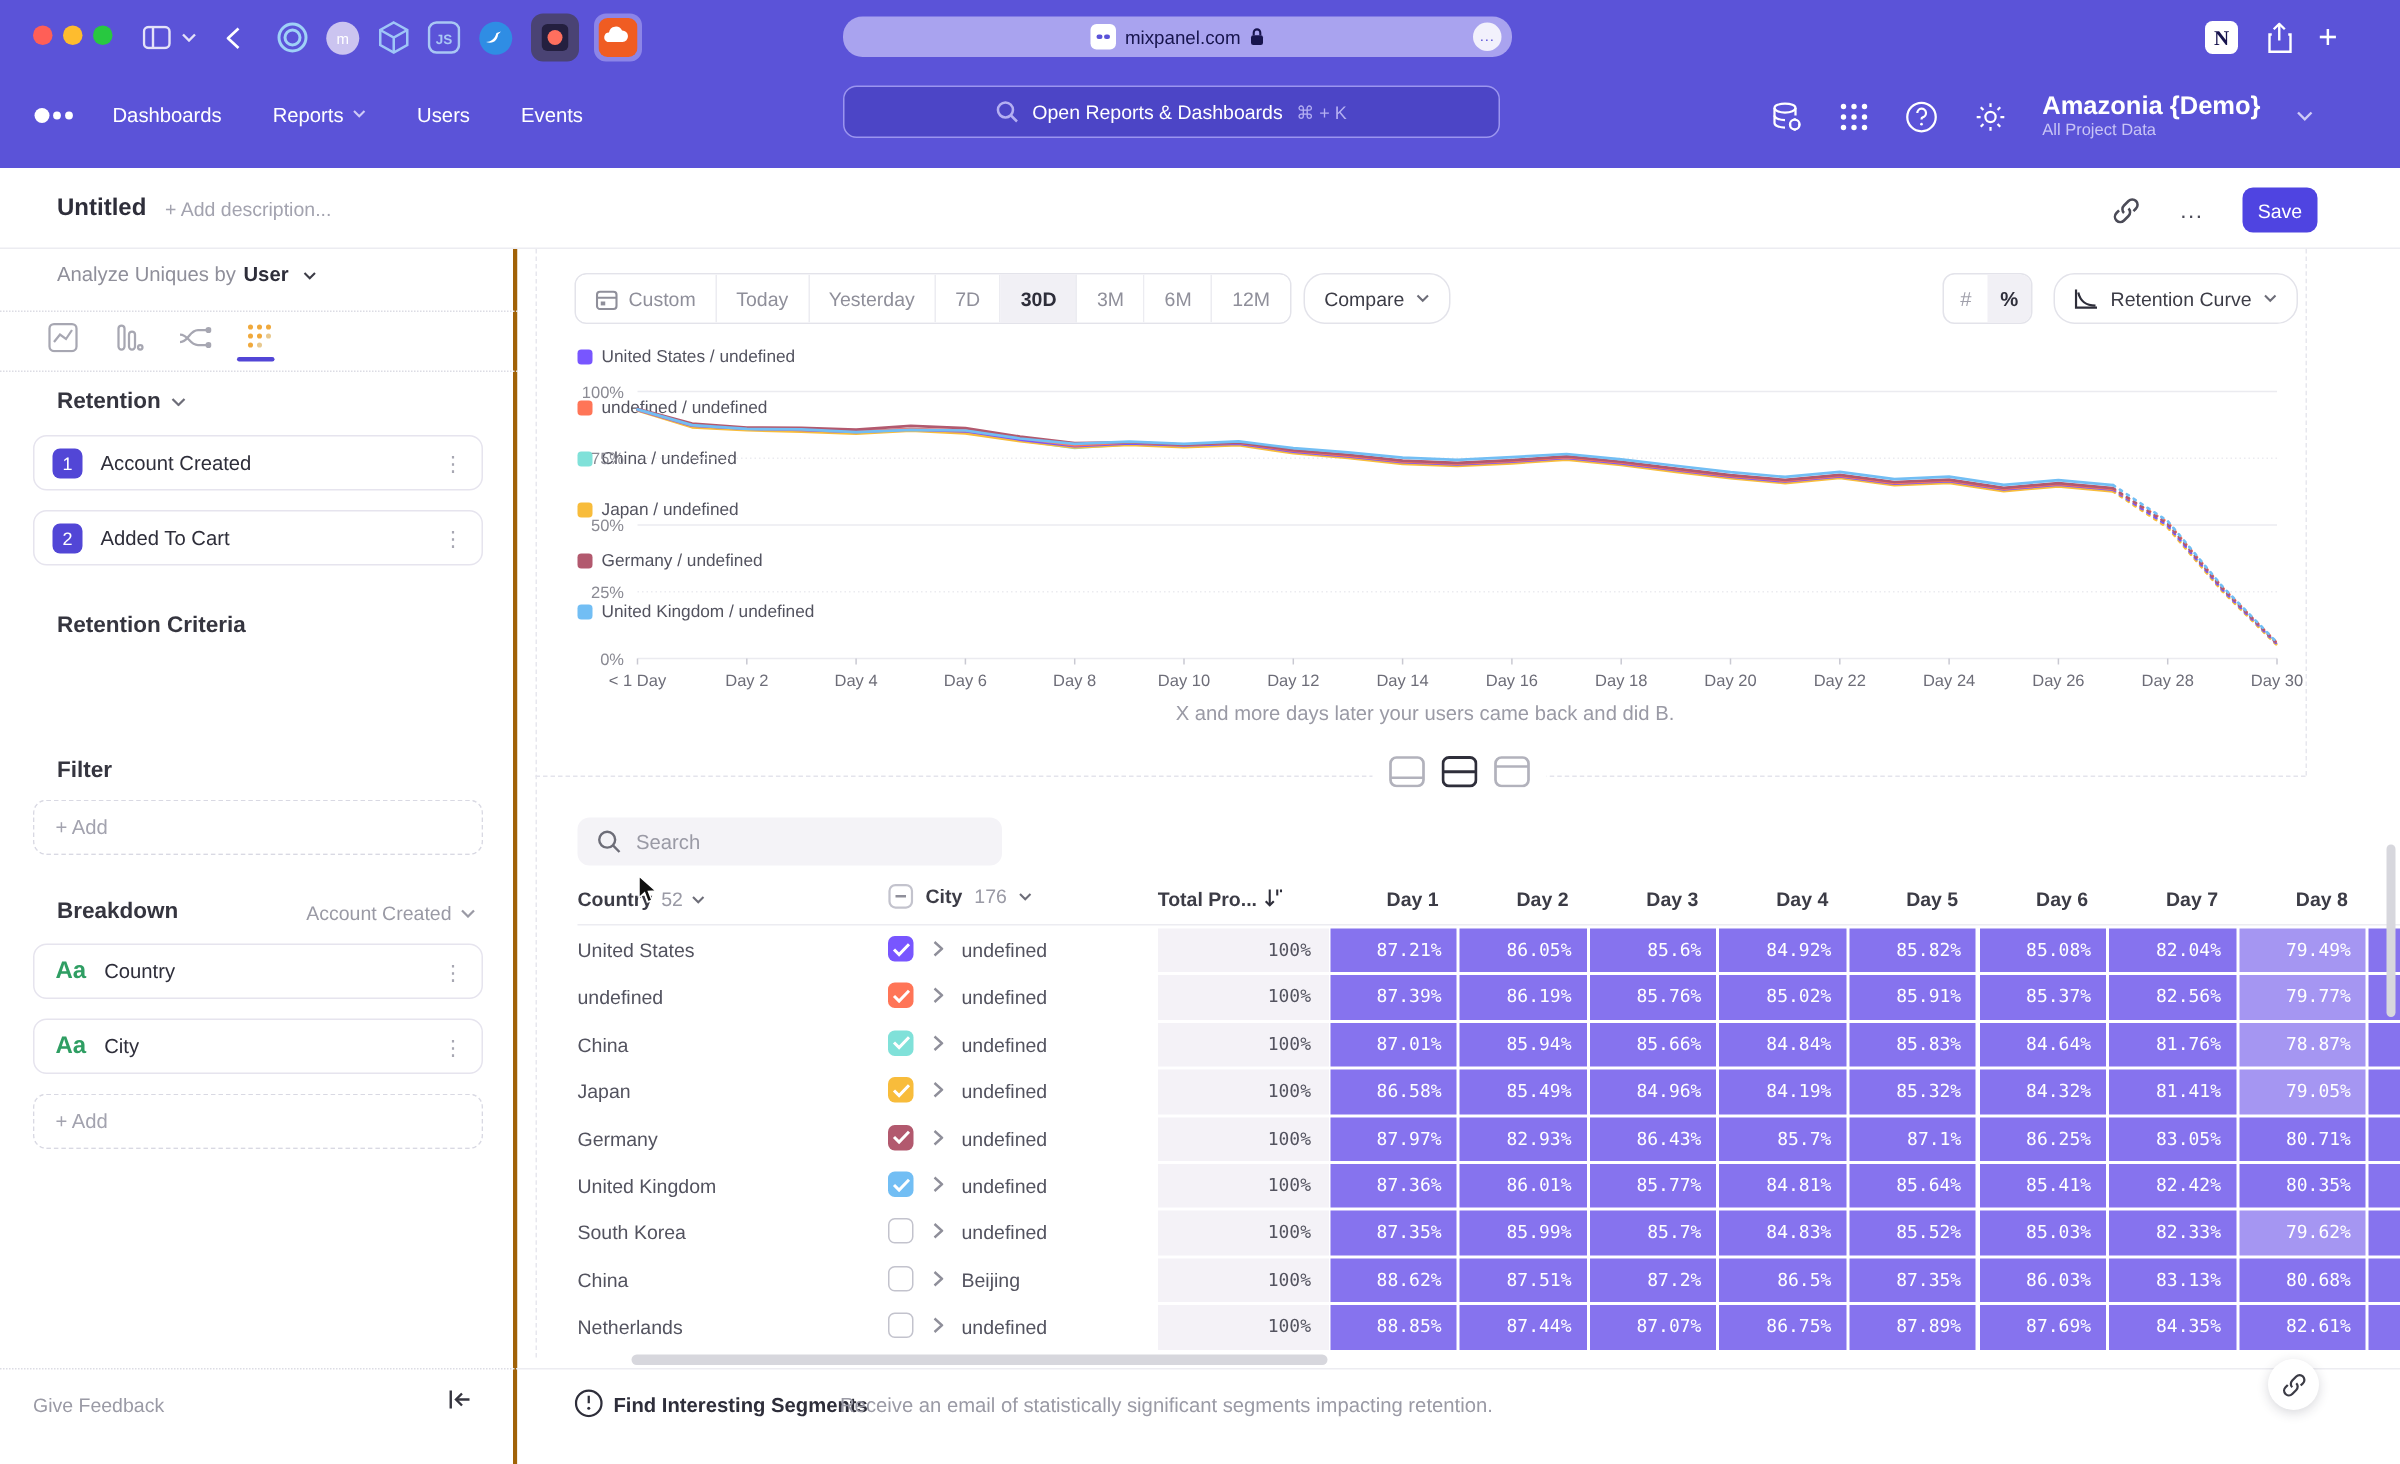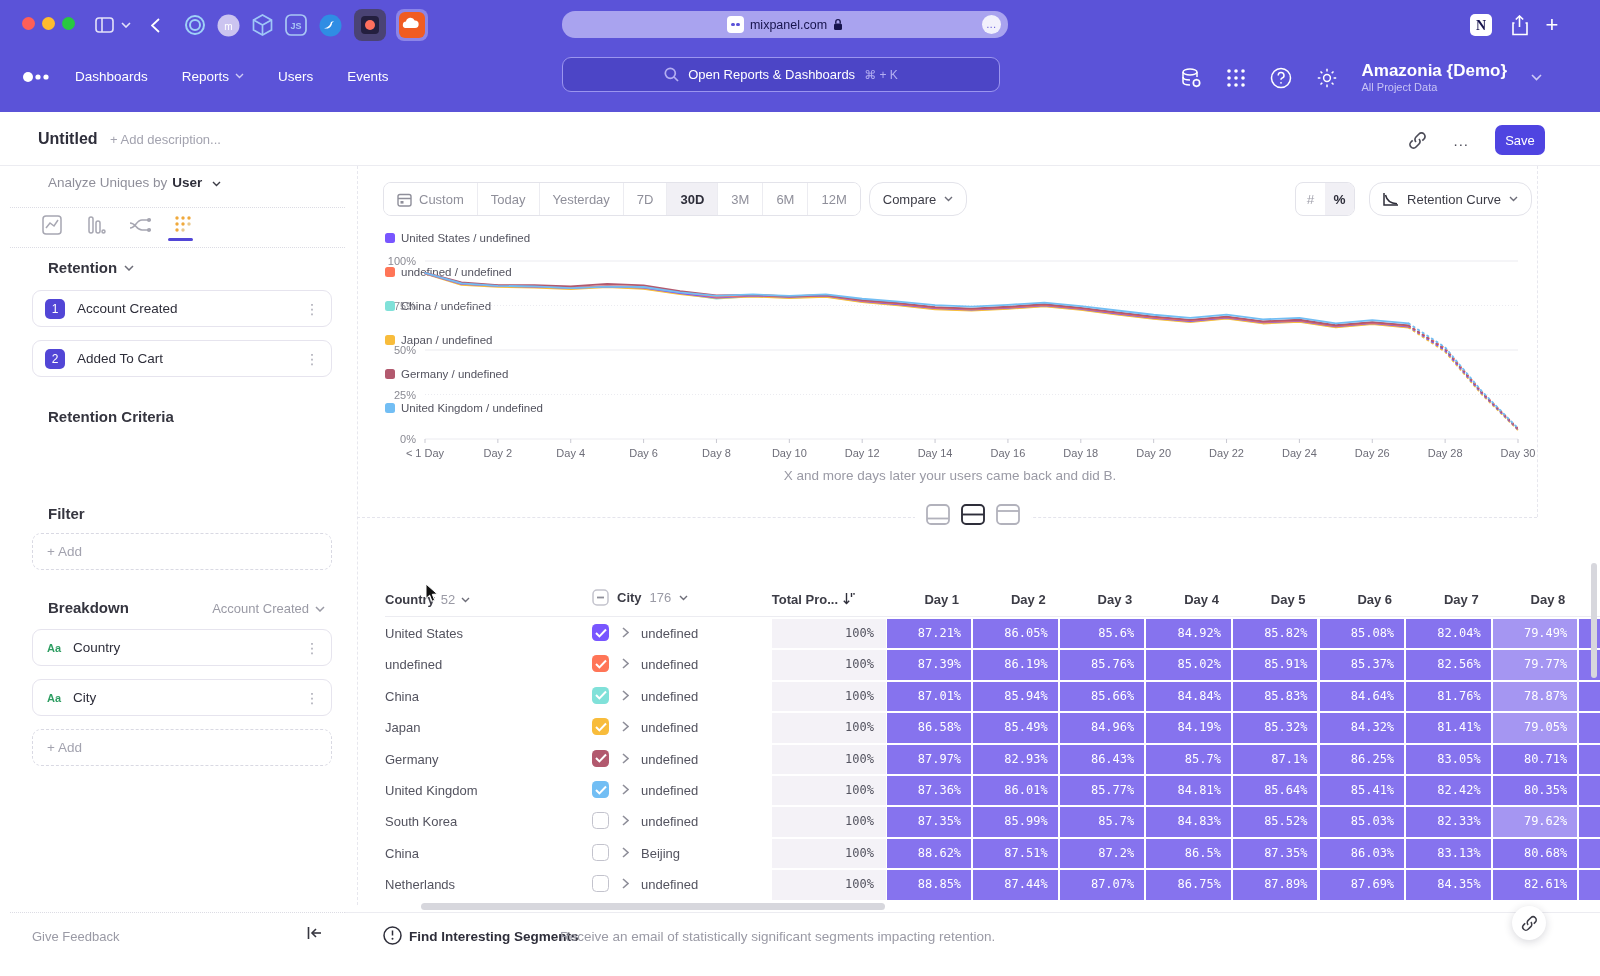--- a/index.html
+++ b/index.html
@@ -28,34 +28,34 @@
   .proj .p2 { font-size:11px; color:#c8c4f5; }
 
   
   .titlebar { position:absolute; left:0; top:112px; width:1600px; height:54px; background:#fff; border-bottom:1px solid #ececf1; }
   .rep-title { position:absolute; left:38px; top:18px; font-size:16px; font-weight:bold; color:#2e2e3a; }
   .rep-desc { position:absolute; left:110px; top:20px; font-size:13px; color:#a3a3af; }
   .tb-right { position:absolute; right:55px; top:13px; display:flex; align-items:center; gap:26px; }
   .save-btn { width:50px; height:30px; background:#4f44e1; color:#fff; border:none; border-radius:7px; font-size:13px; font-family:inherit; }
 
   
-  .sidebar { position:absolute; left:0; top:166px; width:345px; height:810px; background:#fff; border-right:5px solid #a16207;margin-left:10px; }
+  .sidebar { position:absolute; left:0; top:166px; width:345px; height:810px; background:#fff; border-right:3px solid #a16207; }
   .sb-analyze { position:absolute; left:38px; top:9px; font-size:13.5px; color:#8f8f9a; }
   .sb-analyze b { color:#2e2e3a; font-weight:bold; margin-left:5px; }
   .dotline { position:absolute; left:0; width:345px; border-top:1px dotted #dcdce4; }
   .sb-tabs { position:absolute; left:30px; top:46px; display:flex; gap:20px; }
   .sb-tab { width:24px; height:26px; display:flex; align-items:center; justify-content:center; }
   .sb-underline { position:absolute; left:158px; top:72px; width:25px; height:3px; background:#5246d6; border-radius:2px; }
   .sb-h { font-size:15px; font-weight:bold; color:#35353f; display:flex; align-items:center; gap:7px; }
   .card { position:absolute; left:22px; width:300px; height:37px; border:1px solid #e6e4ee; border-radius:9px; background:#fff; display:flex; align-items:center; }
   .card.dashed { border-style:dashed; border-color:#d9d9e3; }
   .badge { width:20px; height:20px; margin-left:12px; background:#5246d6; border-radius:5px; color:#fff; font-size:12px; display:flex; align-items:center; justify-content:center; }
   .card .lbl { margin-left:12px; font-size:13.5px; color:#2e2e3a; }
   .kebab { position:absolute; right:12px; color:#a7a7b2; font-size:14px; letter-spacing:0; }
-  .aa { margin-left:14px; color:#2f9e63; font-size:11px; font-weight:bold; }
+  .aa { margin-left:14px; color:#2f9e63; font-size:16px; font-weight:bold; }
   .addlbl { margin-left:14px; font-size:13.5px; color:#a3a3af; }
   .sb-sec { position:absolute; left:38px; font-size:15px; font-weight:bold; color:#35353f; }
   .sb-scope { position:absolute; right:25px; font-size:13px; color:#9a9aa5; display:flex; gap:6px; align-items:center; }
   .give-fb { position:absolute; left:22px; top:763px; font-size:13px; color:#9a9aa5; }
   .collapse { position:absolute; right:28px; top:760px; color:#35353f; }
 
   
   .main { position:absolute; left:345px; top:166px; width:1255px; height:810px; background:#fff; }
   .vdash { position:absolute; left:12px; top:0; height:739px; border-left:1px dashed #e7e7ee; }
   .vdash2 { position:absolute; left:1192px; top:0; height:351px; border-right:1px dashed #e7e7ee; }
@@ -573,20 +573,27 @@
           </svg>
       </span>
       <span class="vt">
         <svg width="24" height="21" viewBox="0 0 24 21" fill="none" stroke="#b2b2bc" stroke-width="1.8">
             <rect x="1" y="1" width="22" height="19" rx="4"></rect>
             <line x1="1" y1="7" x2="23" y2="7"></line>
           </svg>
       </span>
     </div>
 
+    <div class="tsearch">
+      <svg width="16" height="16" viewBox="0 0 16 16" fill="none" stroke="#6d6d78" stroke-width="1.6">
+          <circle cx="6.8" cy="6.8" r="5.3"></circle>
+          <line x1="10.8" y1="10.8" x2="15" y2="15"></line>
+        </svg>
+      <span class="ph">Search</span>
+    </div>
 
     <div class="thead">
       <span class="th-country">
         <span>Country</span>
         <span class="cnt">52</span>
         <svg width="9" height="6" viewBox="0 0 9 6" fill="none" stroke="#6d6d78" stroke-width="1.4">
             <polyline points="1,1 4.5,4.5 8,1"></polyline>
           </svg>
       </span>
       <span class="th-city">

